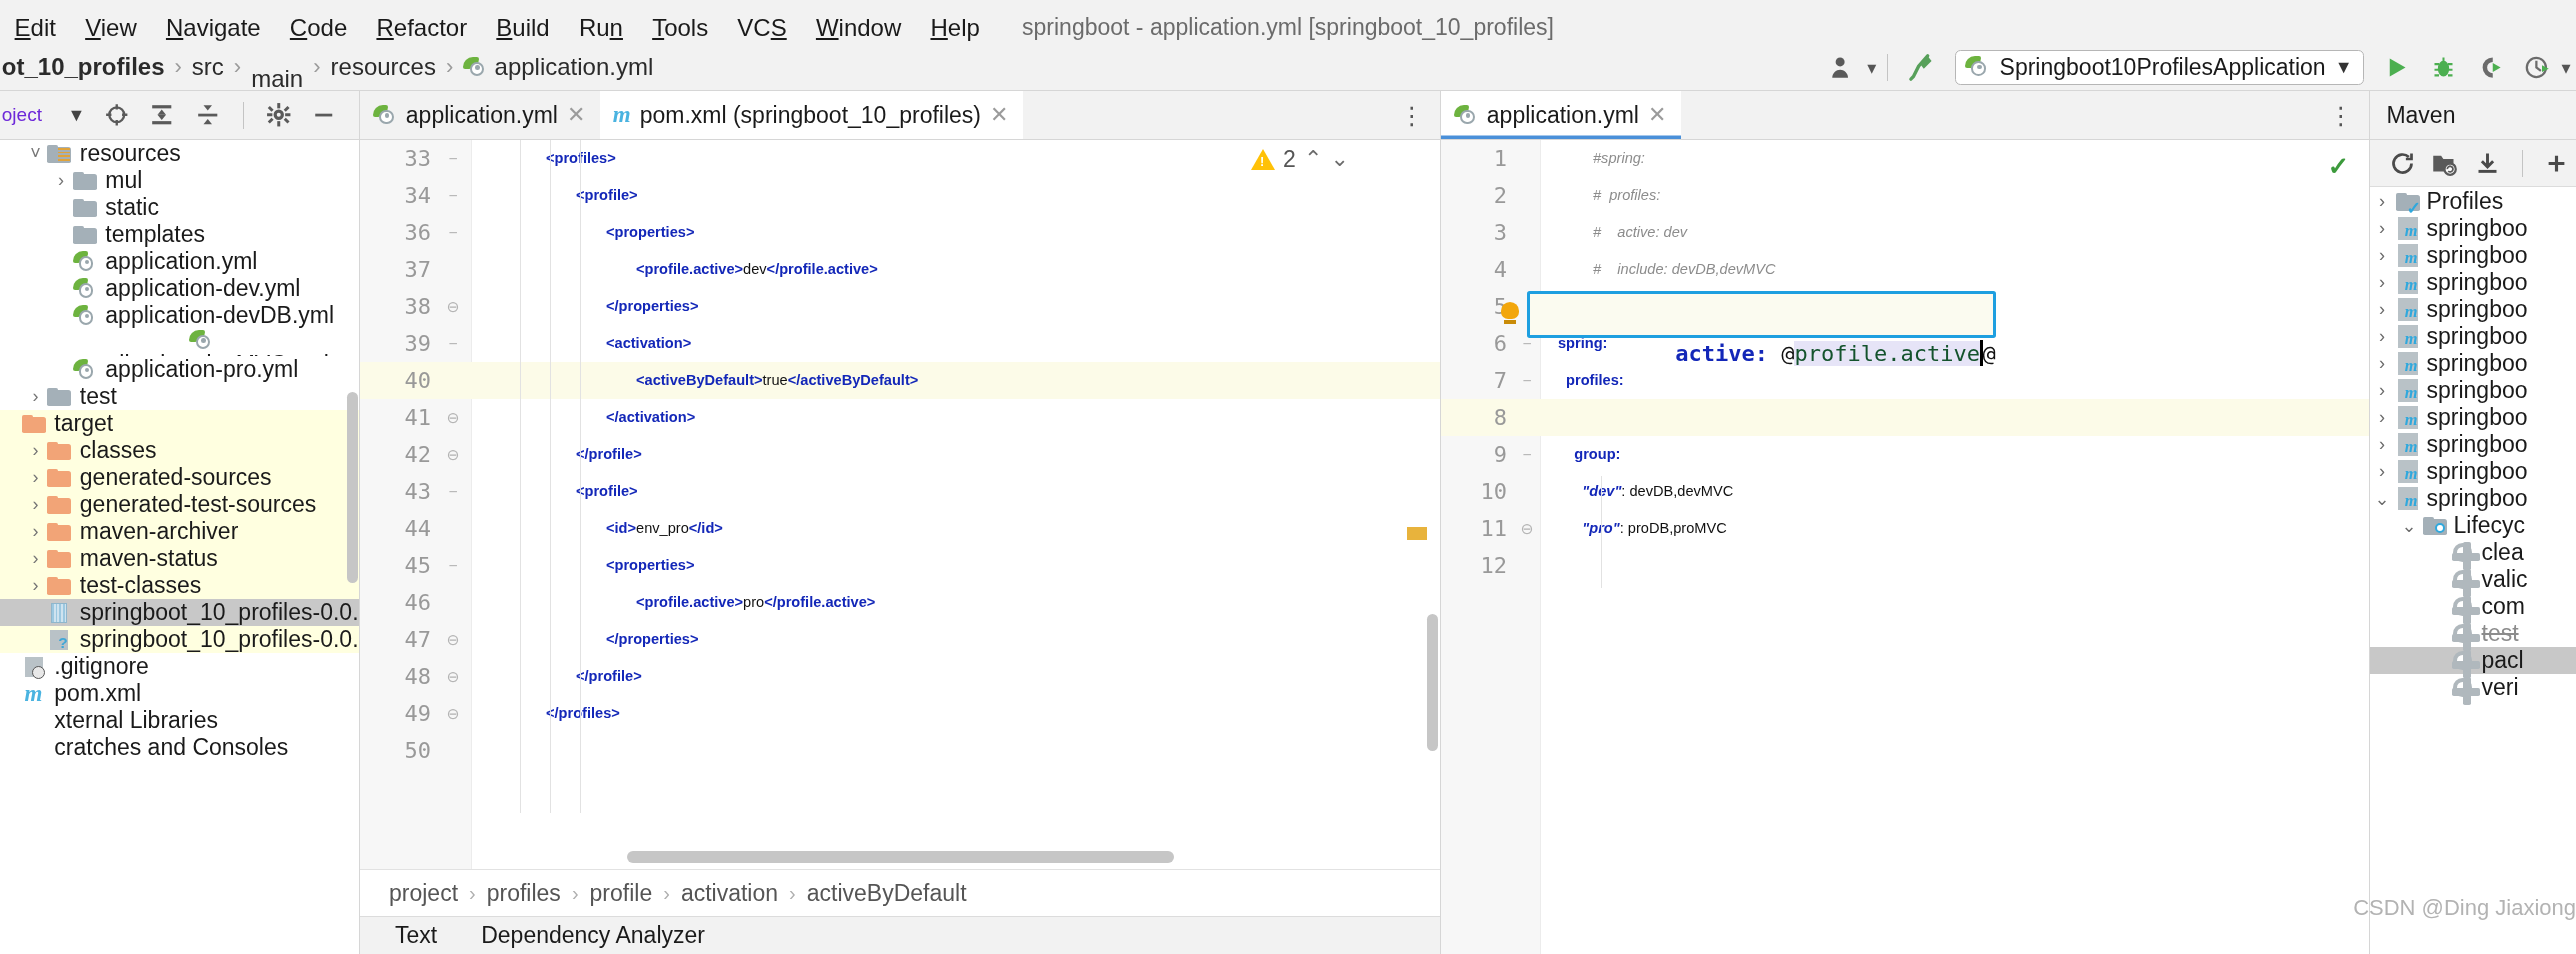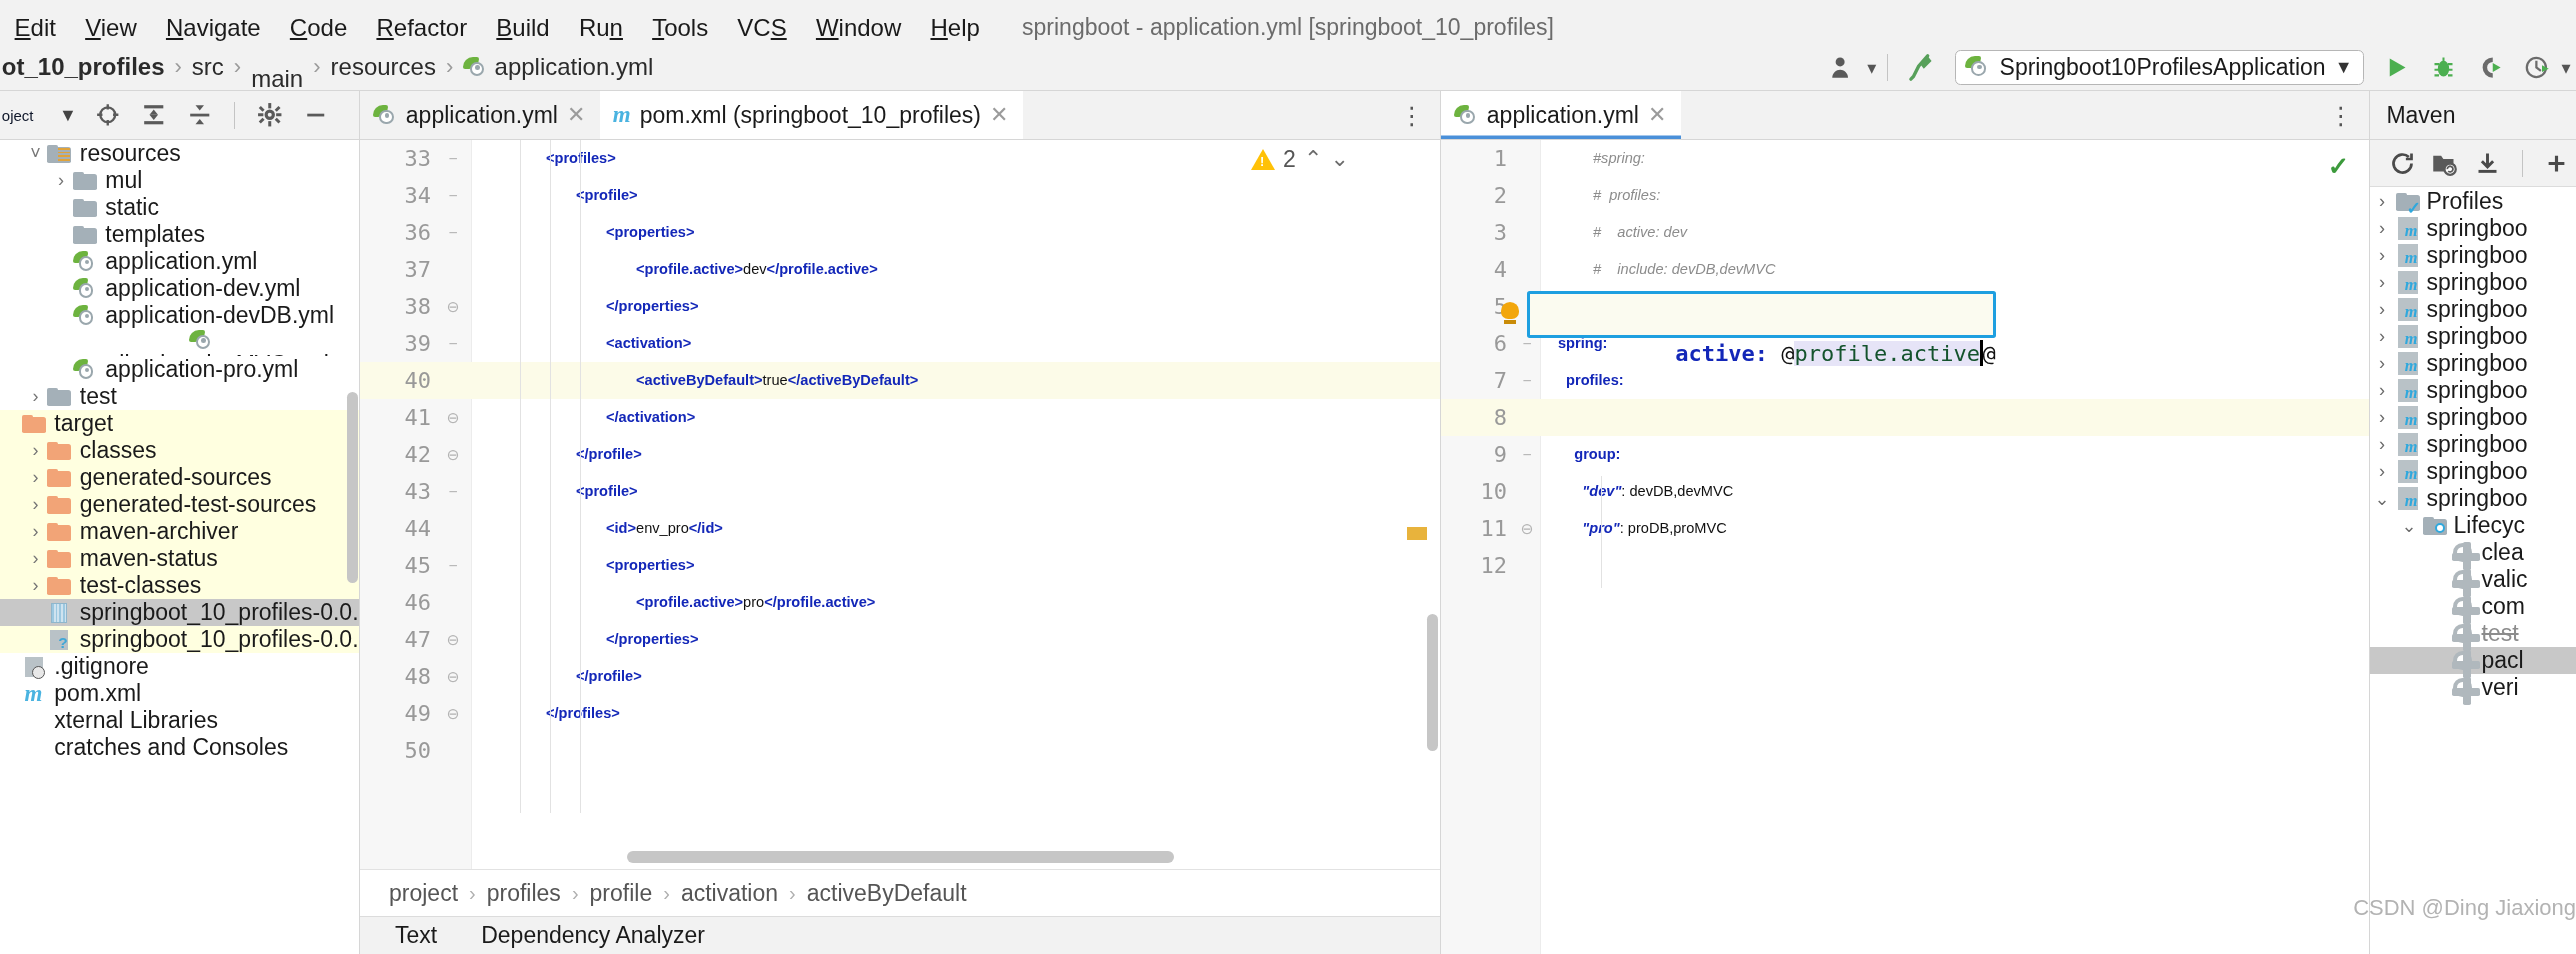--- a/index.html
+++ b/index.html
@@ -59,21 +59,21 @@
 
   
   .left-panel {
     position: absolute; top: 91px; left: 0; width: 360px; bottom: 0;
     background: #fff; border-right: 0.9px solid #d6d6d6;
   }
   .left-head {
     height: 49px; background: #f2f2f2; display: flex; align-items: center;
     border-bottom: 0.9px solid #d6d6d6; padding-left: 1.8px;
   }
-  .left-head .lh-title { font-size: 15px; color: #0f172a; }
+  .left-head .lh-title { font-size: 19px; color: #6d28d9; }
   .lh-icons { display: flex; align-items: center; margin-left: 9px; gap: 1.8px; }
   .lh-btn { width: 44px; height: 40px; display: flex; align-items: center; justify-content: center; cursor: pointer; }
 
   .tree { position: absolute; top: 49px; left: 0; right: 0; bottom: 0; overflow: hidden; background: #fff; }
   .trow {
     display: flex; align-items: center; height: 27px; font-size: 23px;
     color: #1a1a1a; white-space: nowrap; cursor: default;
   }
   .trow.hl-yellow { background: #ffffe0; }
   .trow.hl-gray { background: #c8c8c8; }

